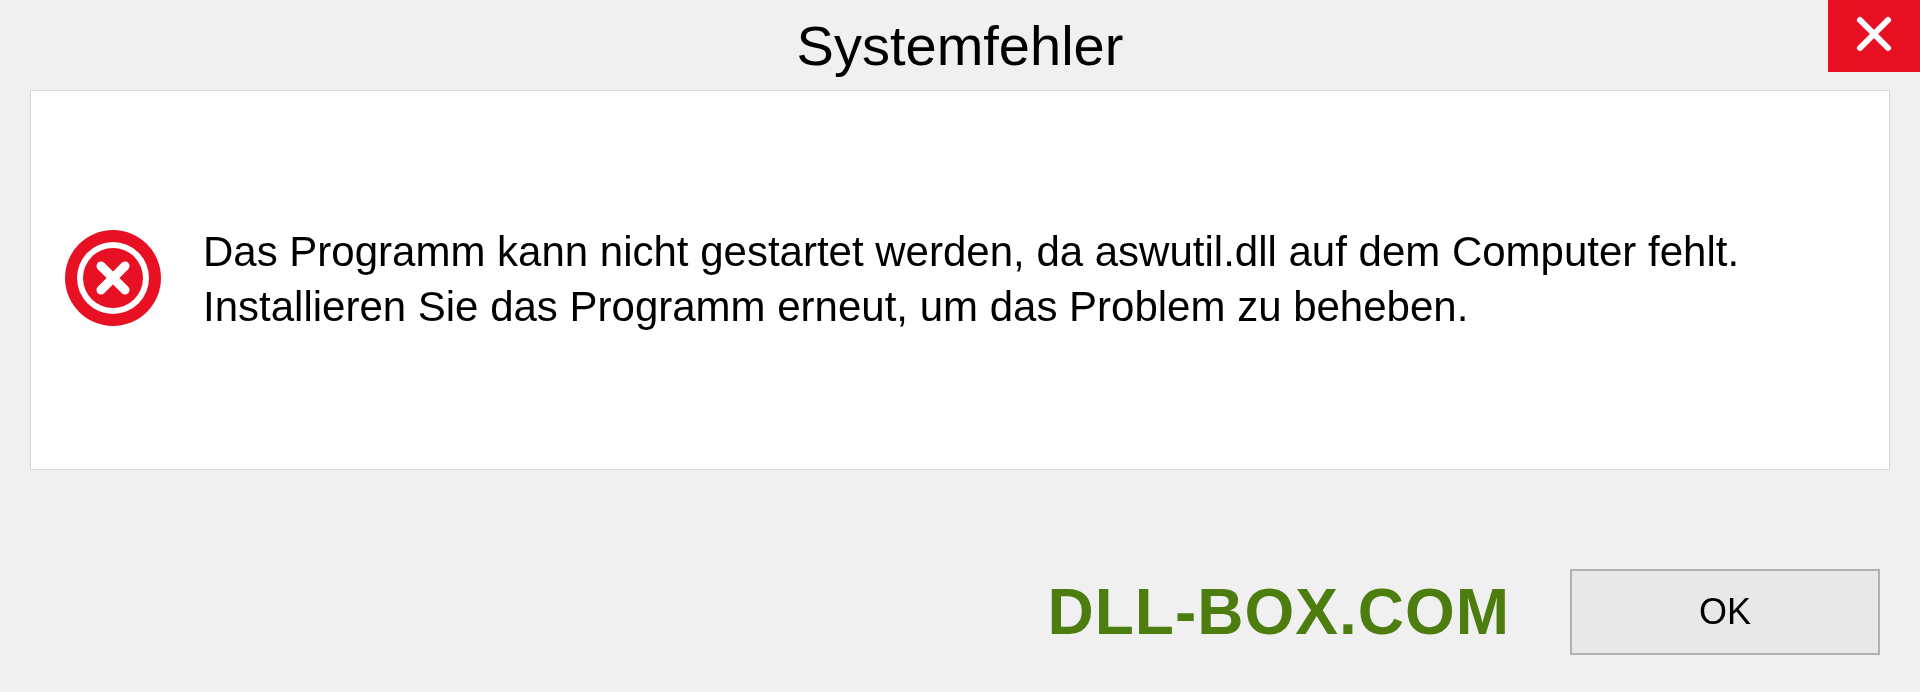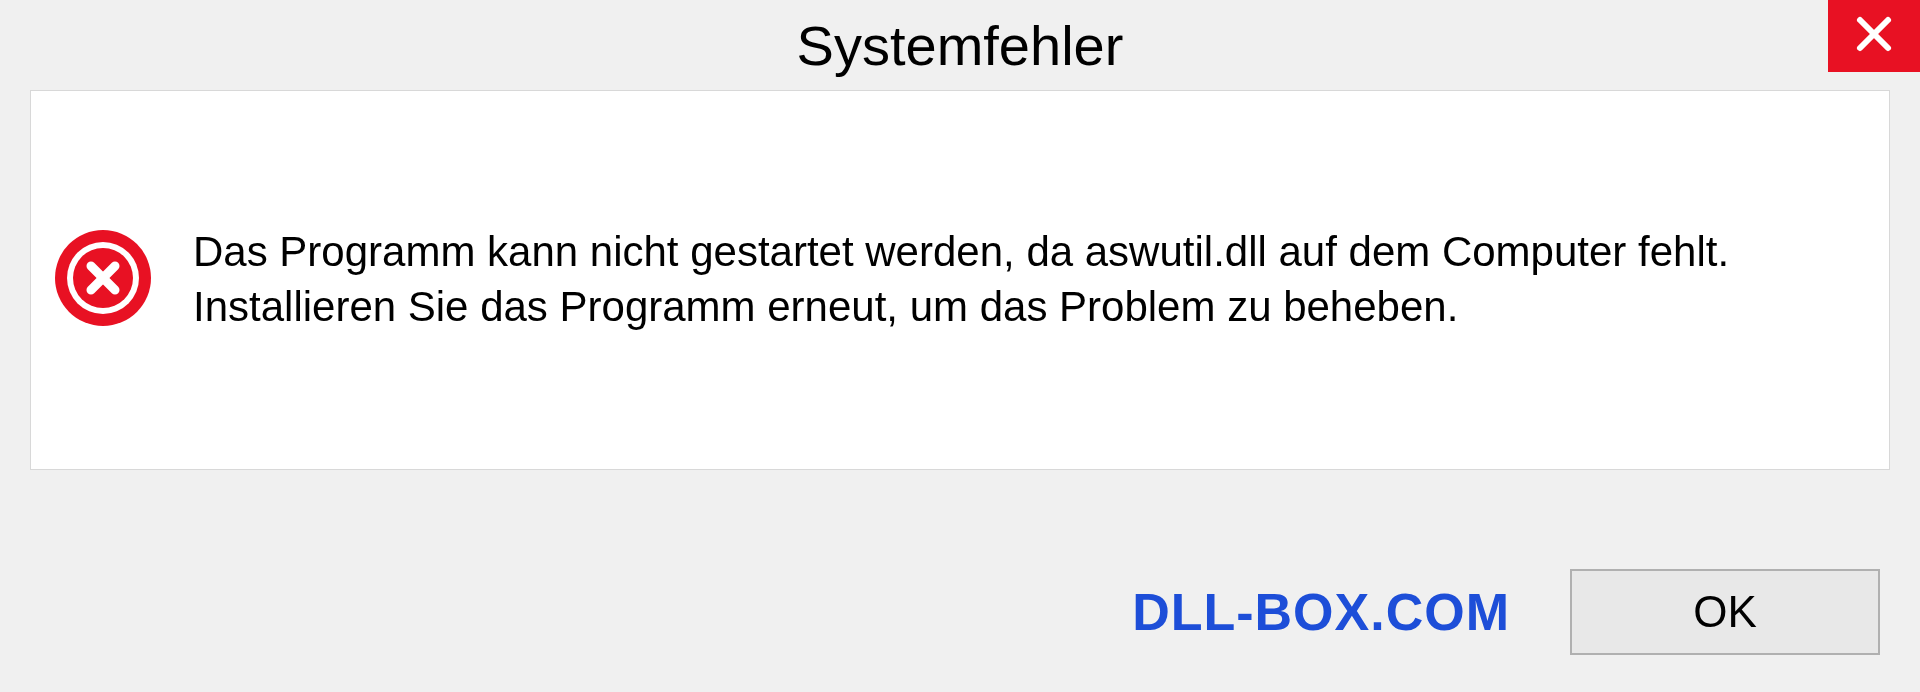--- a/index.html
+++ b/index.html
@@ -49,21 +49,21 @@
       width: 40px;
       height: 40px;
     }
     .content-panel {
       margin: 0 30px;
       background: #fff;
       border: 1px solid #d8d8d8;
       height: 380px;
       display: flex;
       align-items: center;
-      padding: 0 22px;
+      padding: 0 32px;
     }
     .error-icon {
       flex-shrink: 0;
       margin-right: 40px;
     }
     .error-icon svg {
       width: 100px;
       height: 100px;
     }
     .error-message {
@@ -77,32 +77,32 @@
       bottom: 0;
       left: 0;
       right: 0;
       height: 160px;
       display: flex;
       align-items: center;
       justify-content: flex-end;
       padding: 0 40px;
     }
     .watermark {
-      font-size: 52px;
+      font-size: 64px;
       font-weight: 900;
-      color: #1d4ed8;
+      color: #4d7c0f;
       letter-spacing: 1px;
       margin-right: 60px;
     }
     .ok-btn {
       width: 310px;
       height: 86px;
       background: #e8e8e8;
       border: 2px solid #b0b0b0;
-      font-size: 44px;
+      font-size: 36px;
       color: #000;
       cursor: pointer;
       display: flex;
       align-items: center;
       justify-content: center;
       font-family: inherit;
     }
   </style>
 </head>
 <body>

